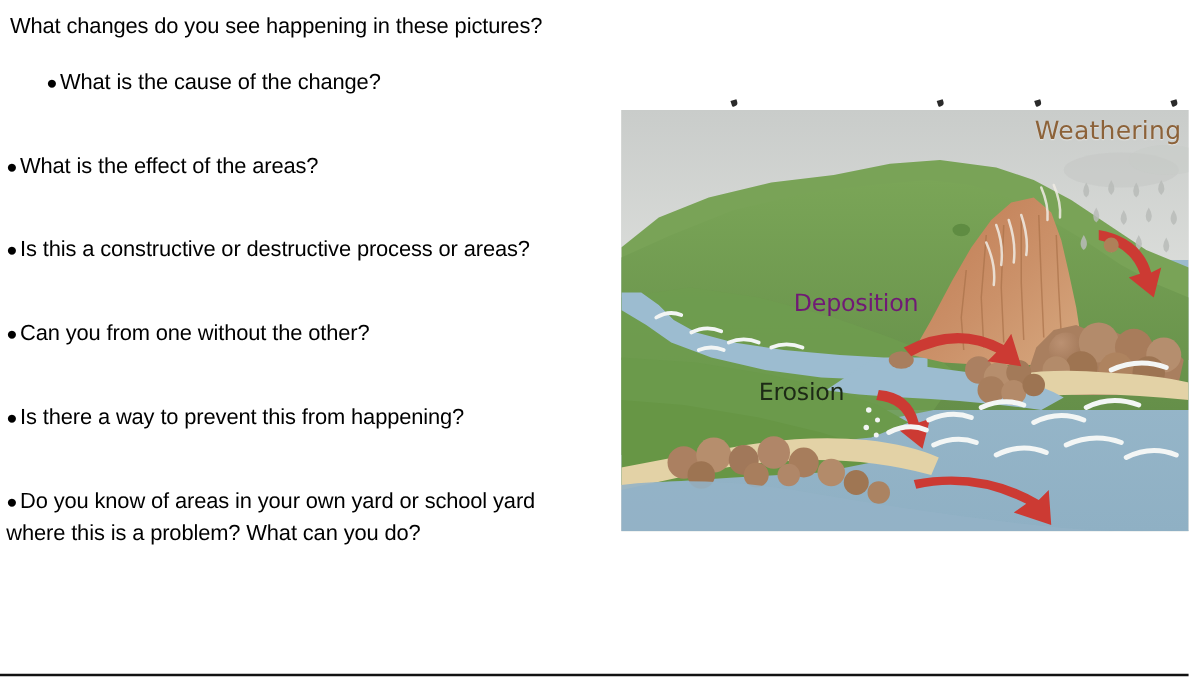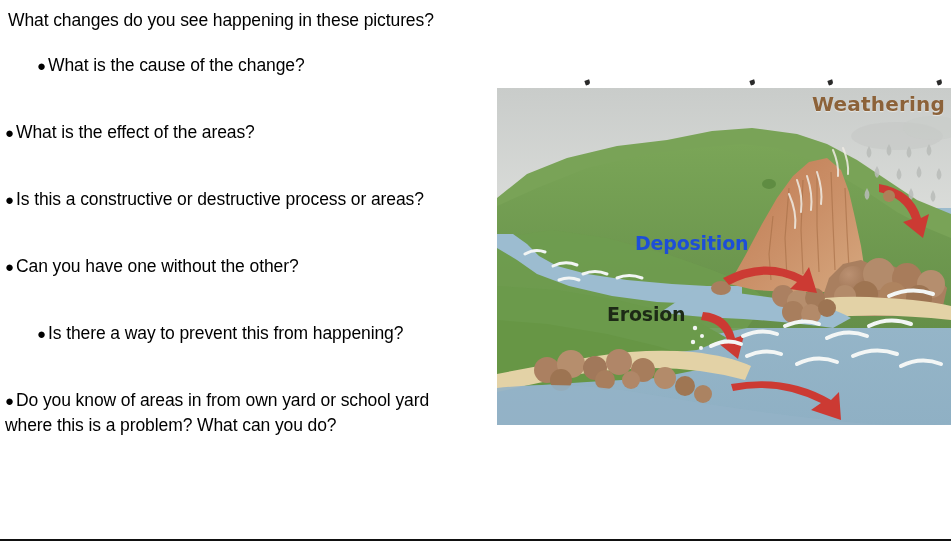--- a/index.html
+++ b/index.html
@@ -51,57 +51,57 @@
   .bullet-row .btext {
     display: inline;
   }
   .bullet-row.wrap .btext {
     display: inline;
   }
   .b0 { top: 53px; margin-left: 32px; }
   .b1 { top: 120px; }
   .b2 { top: 187px; }
   .b3 { top: 254px; }
-  .b4 { top: 321px; margin-left: 32px; }
+  .b4 { top: 321px; }
   .b5 { top: 388px; }
 
   
   #erosion-figure {
     position: absolute;
     left: 497px;
     top: 88px;
     width: 454px;
     height: 337px;
     overflow: hidden;
     background: #cfd2cf;
   }
   #erosion-figure svg {
     display: block;
     width: 100%;
     height: 100%;
   }
   .fig-label {
     position: absolute;
     font-family: "DejaVu Sans", sans-serif;
-    font-weight: bold;
+    font-weight: normal;
     pointer-events: none;
   }
   #label-weathering {
     right: 6px;
     top: 4px;
     font-size: 20px;
     color: #8c6239;
     letter-spacing: 0.2px;
     text-shadow: 0 1px 1px rgba(255,255,255,0.5);
   }
   #label-deposition {
     left: 138px;
     top: 144px;
     font-size: 19px;
-    color: #1d4ed8;
+    color: #701a75;
     letter-spacing: -0.2px;
   }
   #label-erosion {
     left: 110px;
     top: 215px;
     font-size: 19px;
     color: #1d2a16;
     letter-spacing: -0.2px;
   }
 
@@ -143,29 +143,29 @@
 
   <div class="bullet-row b1">
     <span class="dot">●</span><span class="btext">What is the effect of the areas?</span>
   </div>
 
   <div class="bullet-row b2">
     <span class="dot">●</span><span class="btext">Is this a constructive or destructive process or areas?</span>
   </div>
 
   <div class="bullet-row b3">
-    <span class="dot">●</span><span class="btext">Can you have one without the other?</span>
+    <span class="dot">●</span><span class="btext">Can you from one without the other?</span>
   </div>
 
   <div class="bullet-row b4">
     <span class="dot">●</span><span class="btext">Is there a way to prevent this from happening?</span>
   </div>
 
   <div class="bullet-row b5 wrap">
-    <span class="dot">●</span><span class="btext">Do you know of areas in from own yard or school yard where this is a problem? What can you do?</span>
+    <span class="dot">●</span><span class="btext">Do you know of areas in your own yard or school yard where this is a problem? What can you do?</span>
   </div>
 
 </div>
 
 <div class="scan-mark sm0"></div>
 <div class="scan-mark sm1"></div>
 <div class="scan-mark sm2"></div>
 <div class="scan-mark sm3"></div>
 
 <div id="erosion-figure">

